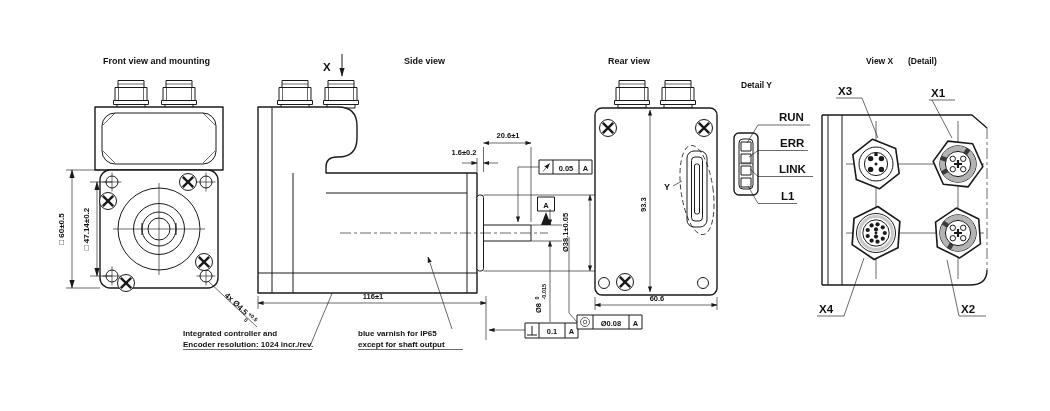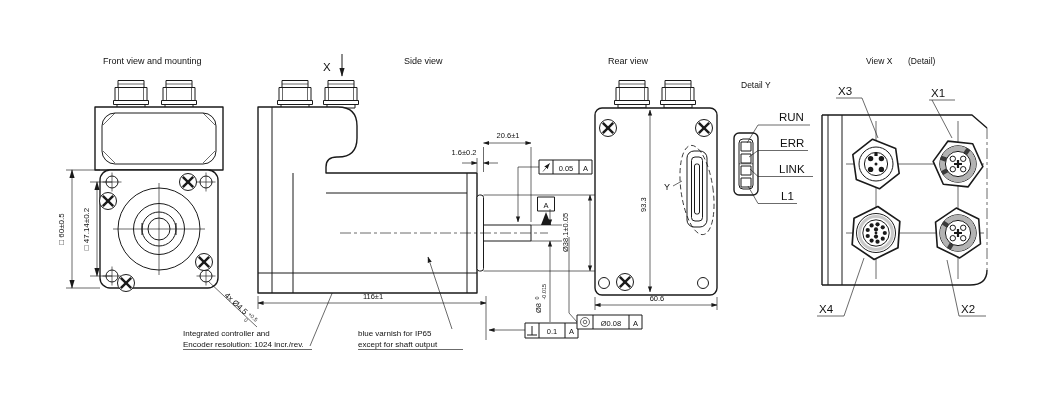--- a/index.html
+++ b/index.html
@@ -1,16 +1,16 @@
 <!DOCTYPE html>
 <html><head>
 <meta charset="utf-8">
 <style>
   html,body{margin:0;padding:0;background:#fff;}
-  .canvas{width:1048px;height:411px;position:relative;background:#fff;overflow:hidden;}
+  .canvas{width:1048px;height:411px;position:relative;background:#fff;overflow:hidden;font-weight:bold;}
   svg{display:block;font-family:"Liberation Sans","DejaVu Sans",sans-serif;}
   .ol{fill:none;stroke:#1a1a1a;stroke-width:1.4;stroke-linejoin:round;}
   .olf{fill:#ffffff;stroke:#1a1a1a;stroke-width:1.4;stroke-linejoin:round;}
   .ml{fill:none;stroke:#1a1a1a;stroke-width:1;stroke-linejoin:round;}
   .mlf{fill:#ffffff;stroke:#1a1a1a;stroke-width:1;stroke-linejoin:round;}
   .tl{fill:none;stroke:#1a1a1a;stroke-width:0.65;}
   .cl{fill:none;stroke:#1a1a1a;stroke-width:0.65;stroke-dasharray:11 3 3 3;}
   .dsh{fill:none;stroke:#1a1a1a;stroke-width:0.8;stroke-dasharray:5 3;}
   text{fill:#111;}
   .t8{font-size:8px;}

